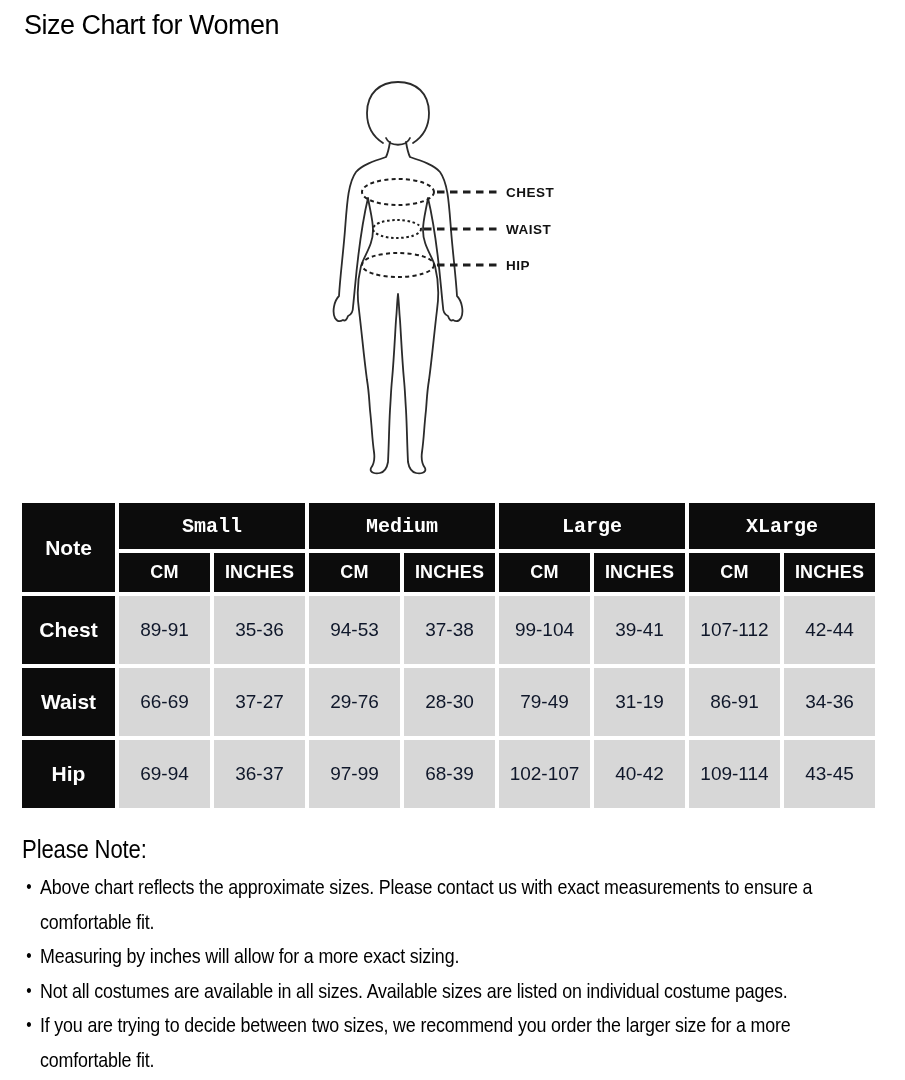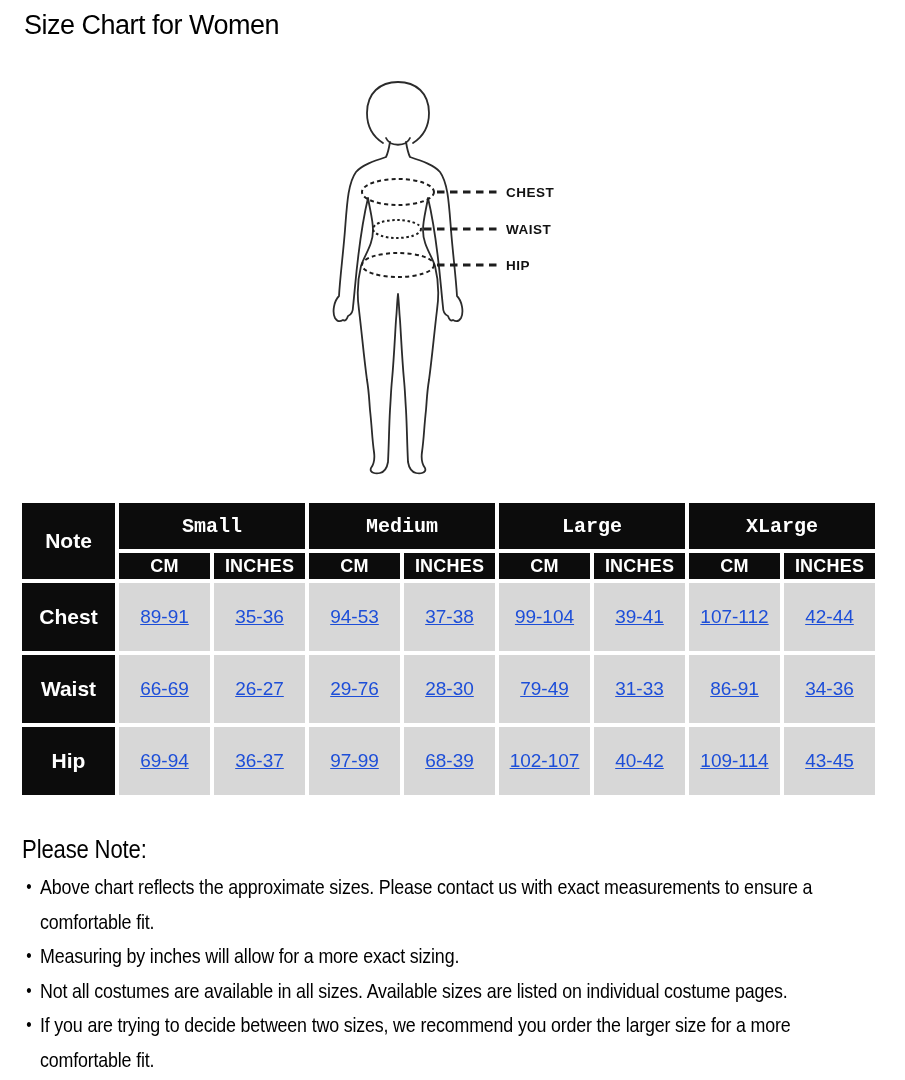--- a/index.html
+++ b/index.html
@@ -38,23 +38,23 @@
   }
   table.size-chart col.c-size { width: 93px; }
   table.size-chart col.c-val { width: 91px; }
   table.size-chart th, table.size-chart td {
     text-align: center; vertical-align: middle;
     padding: 0; overflow: hidden;
   }
   .hdr { background: #0c0c0c; color: #ffffff; font-weight: bold; }
   th.corner { font-size: 21px; }
   th.group { font-size: 20px; height: 46px; font-family: Liberation Mono, monospace; }
-  th.unit { font-size: 18px; height: 26px; letter-spacing: 0.2px; }
+  th.unit { font-size: 18px; height: 39px; letter-spacing: 0.2px; }
   th.rowlabel { font-size: 21px; height: 68px; }
-  td.val { background: #d7d7d7; color: #1d4ed8; font-size: 19px; height: 68px; text-decoration: underline; }
+  td.val { background: #d7d7d7; color: #0f172a; font-size: 19px; height: 68px; }
   .notes {
     position: absolute; left: 0; top: 834px;
     width: 1005px;
     transform: scaleX(0.85); transform-origin: left top;
     letter-spacing: -0.2px;
   }
   .notes-heading {
     font-size: 26px; font-weight: normal;
     margin: 0 0 6px 26px; line-height: 30px;
   }
@@ -175,25 +175,25 @@
     <td class="val">94-53</td>
     <td class="val">37-38</td>
     <td class="val">99-104</td>
     <td class="val">39-41</td>
     <td class="val">107-112</td>
     <td class="val">42-44</td>
   </tr>
   <tr>
     <th class="hdr rowlabel">Waist</th>
     <td class="val">66-69</td>
-    <td class="val">26-27</td>
+    <td class="val">37-27</td>
     <td class="val">29-76</td>
     <td class="val">28-30</td>
     <td class="val">79-49</td>
-    <td class="val">31-33</td>
+    <td class="val">31-19</td>
     <td class="val">86-91</td>
     <td class="val">34-36</td>
   </tr>
   <tr>
     <th class="hdr rowlabel">Hip</th>
     <td class="val">69-94</td>
     <td class="val">36-37</td>
     <td class="val">97-99</td>
     <td class="val">68-39</td>
     <td class="val">102-107</td>

